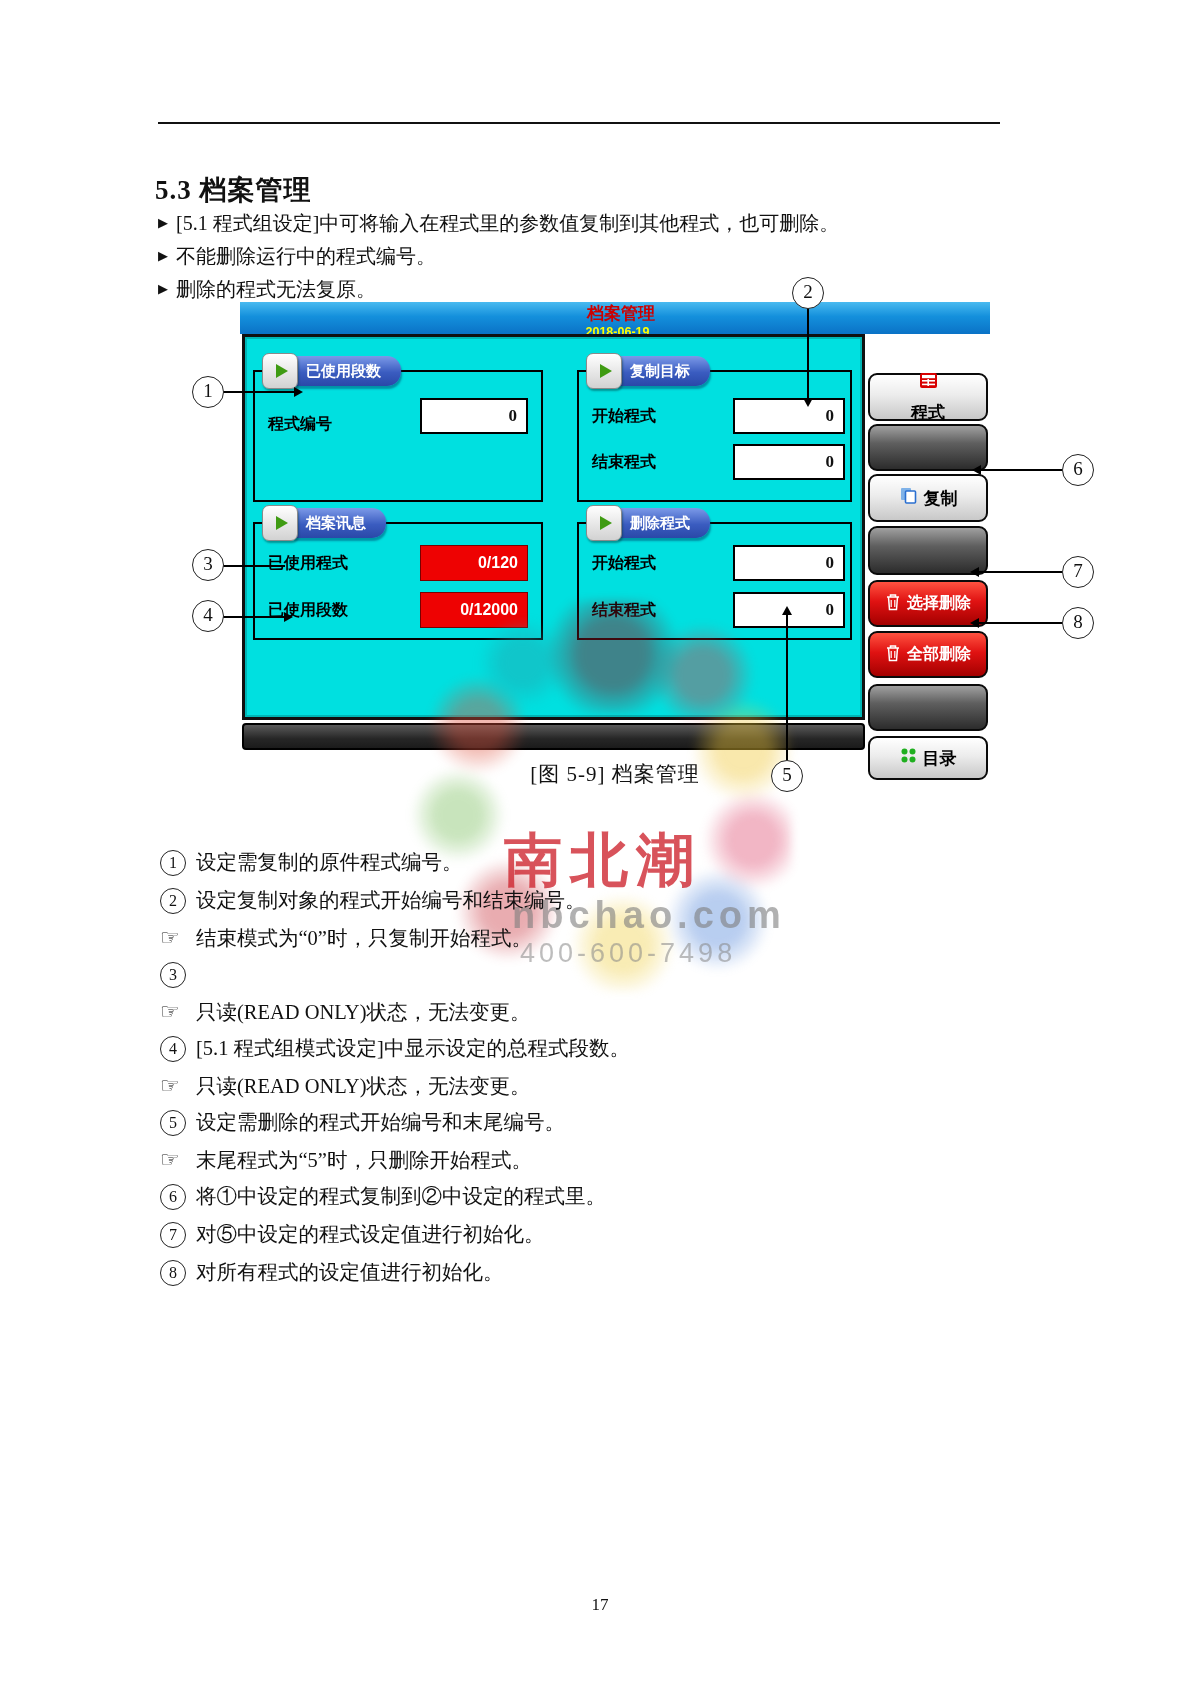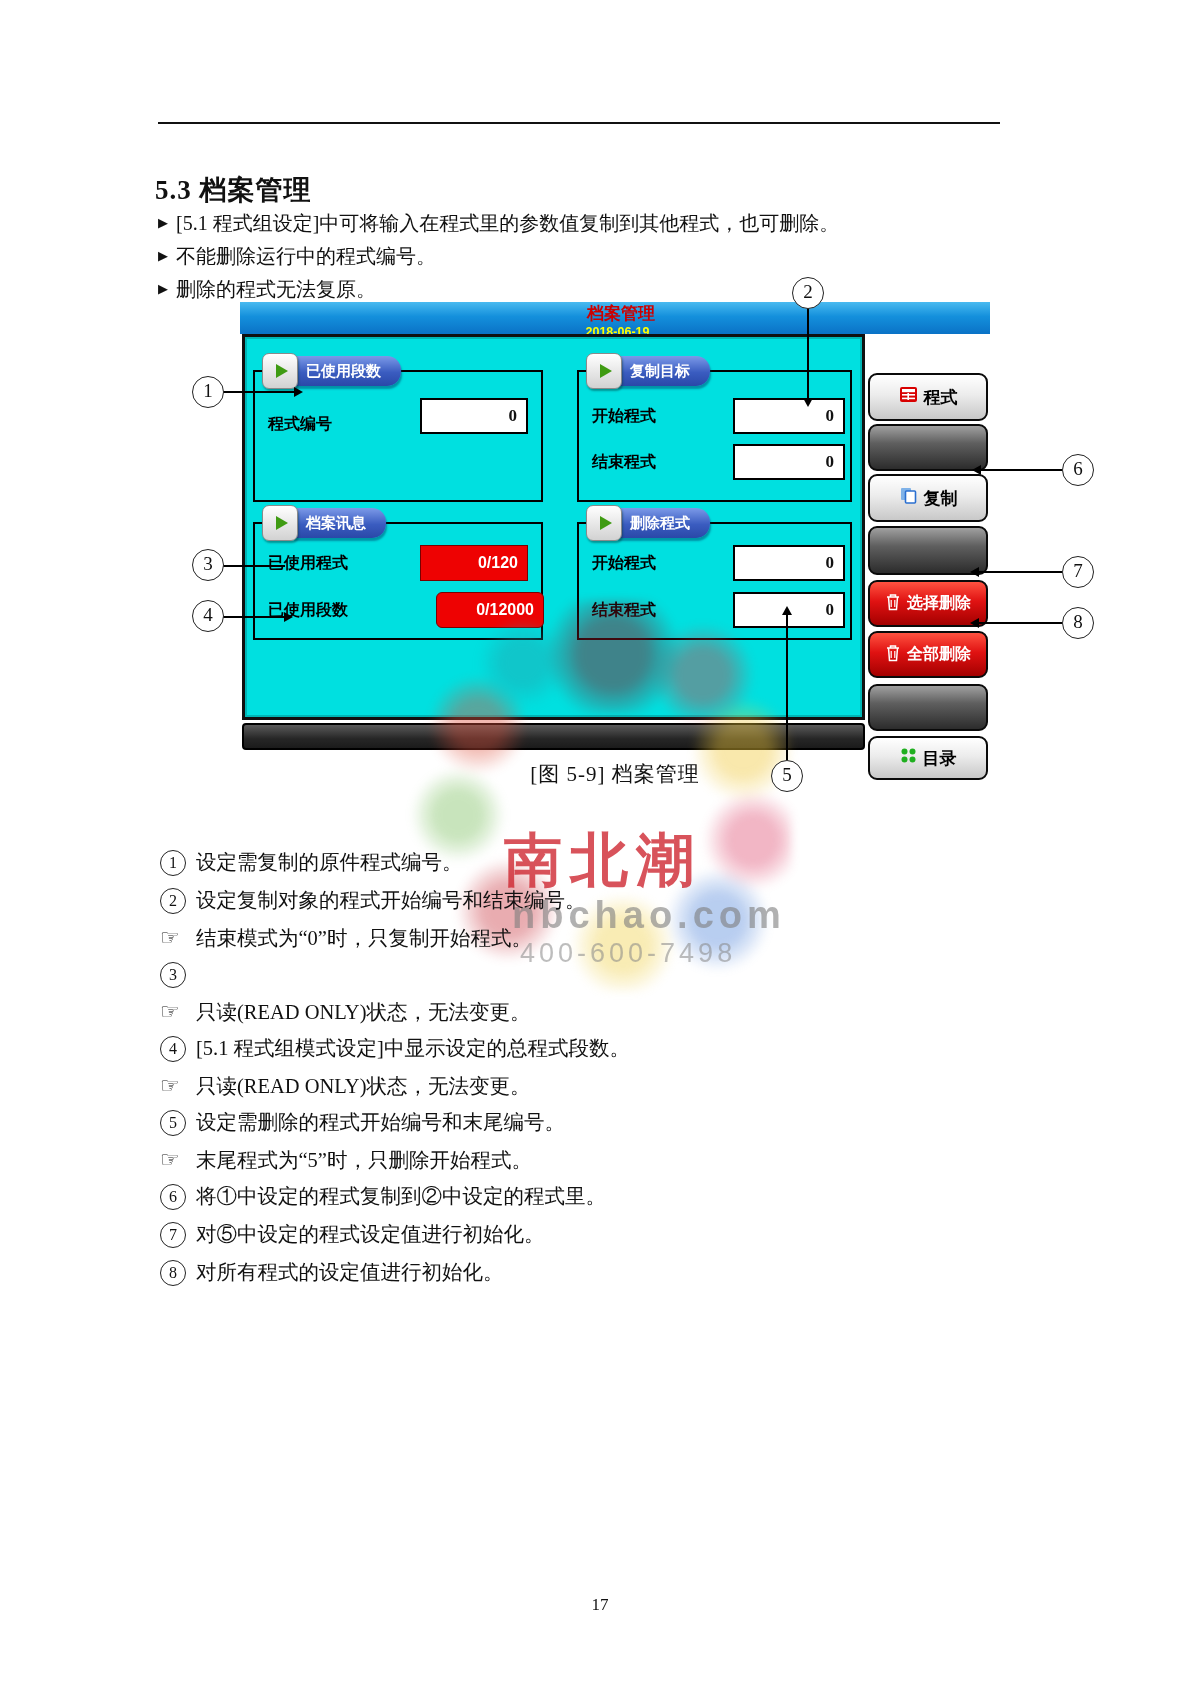--- a/index.html
+++ b/index.html
@@ -159,38 +159,38 @@
     <div class="groupbox" style="left:13px;top:220px;width:290px;height:118px;"></div>
     <div class="tab" style="left:22px;top:202px;">
       <span class="tab-icon">
           <span class="tab-arrow"></span>
         </span>
       <span class="tab-label">档案讯息</span>
     </div>
     <div class="fieldlabel" style="left:28px;top:243px;line-height:36px;">已使用程式</div>
     <div class="redbox" style="left:180px;top:243px;">0/120</div>
     <div class="fieldlabel" style="left:28px;top:290px;line-height:36px;">已使用段数</div>
-    <div class="redbox" style="left:196px;top:290px;border-radius:6px;">0/12000</div>
+    <div class="redbox" style="left:180px;top:290px;">0/12000</div>
 
     <div class="groupbox" style="left:337px;top:220px;width:275px;height:118px;"></div>
     <div class="tab" style="left:346px;top:202px;">
       <span class="tab-icon">
           <span class="tab-arrow"></span>
         </span>
       <span class="tab-label">删除程式</span>
     </div>
     <div class="fieldlabel" style="left:352px;top:243px;line-height:36px;">开始程式</div>
     <div class="inputbox" style="left:493px;top:243px;width:112px;">0</div>
     <div class="fieldlabel" style="left:352px;top:290px;line-height:36px;">结束程式</div>
     <div class="inputbox" style="left:493px;top:290px;width:112px;">0</div>
 
     <div class="bottombar"></div>
 
     <div class="sidebar">
-      <div class="sbtn sbtn-light" style="top:39px;height:48px;">
+      <div class="sbtn sbtn-light" style="top:39px;height:48px;flex-direction:column;">
         <span>
           <svg width="19" height="19" viewBox="0 0 19 19">
               <rect x="1" y="2" width="17" height="15" rx="2" fill="#d80000"></rect>
               <rect x="3" y="4" width="13" height="3.2" fill="#fff"></rect>
               <rect x="3" y="9" width="13" height="1.6" fill="#fff"></rect>
               <rect x="3" y="12.6" width="13" height="1.6" fill="#fff"></rect>
               <rect x="8.4" y="8" width="1.6" height="7" fill="#fff"></rect>
             </svg>
         </span>
         <span>程式</span>

